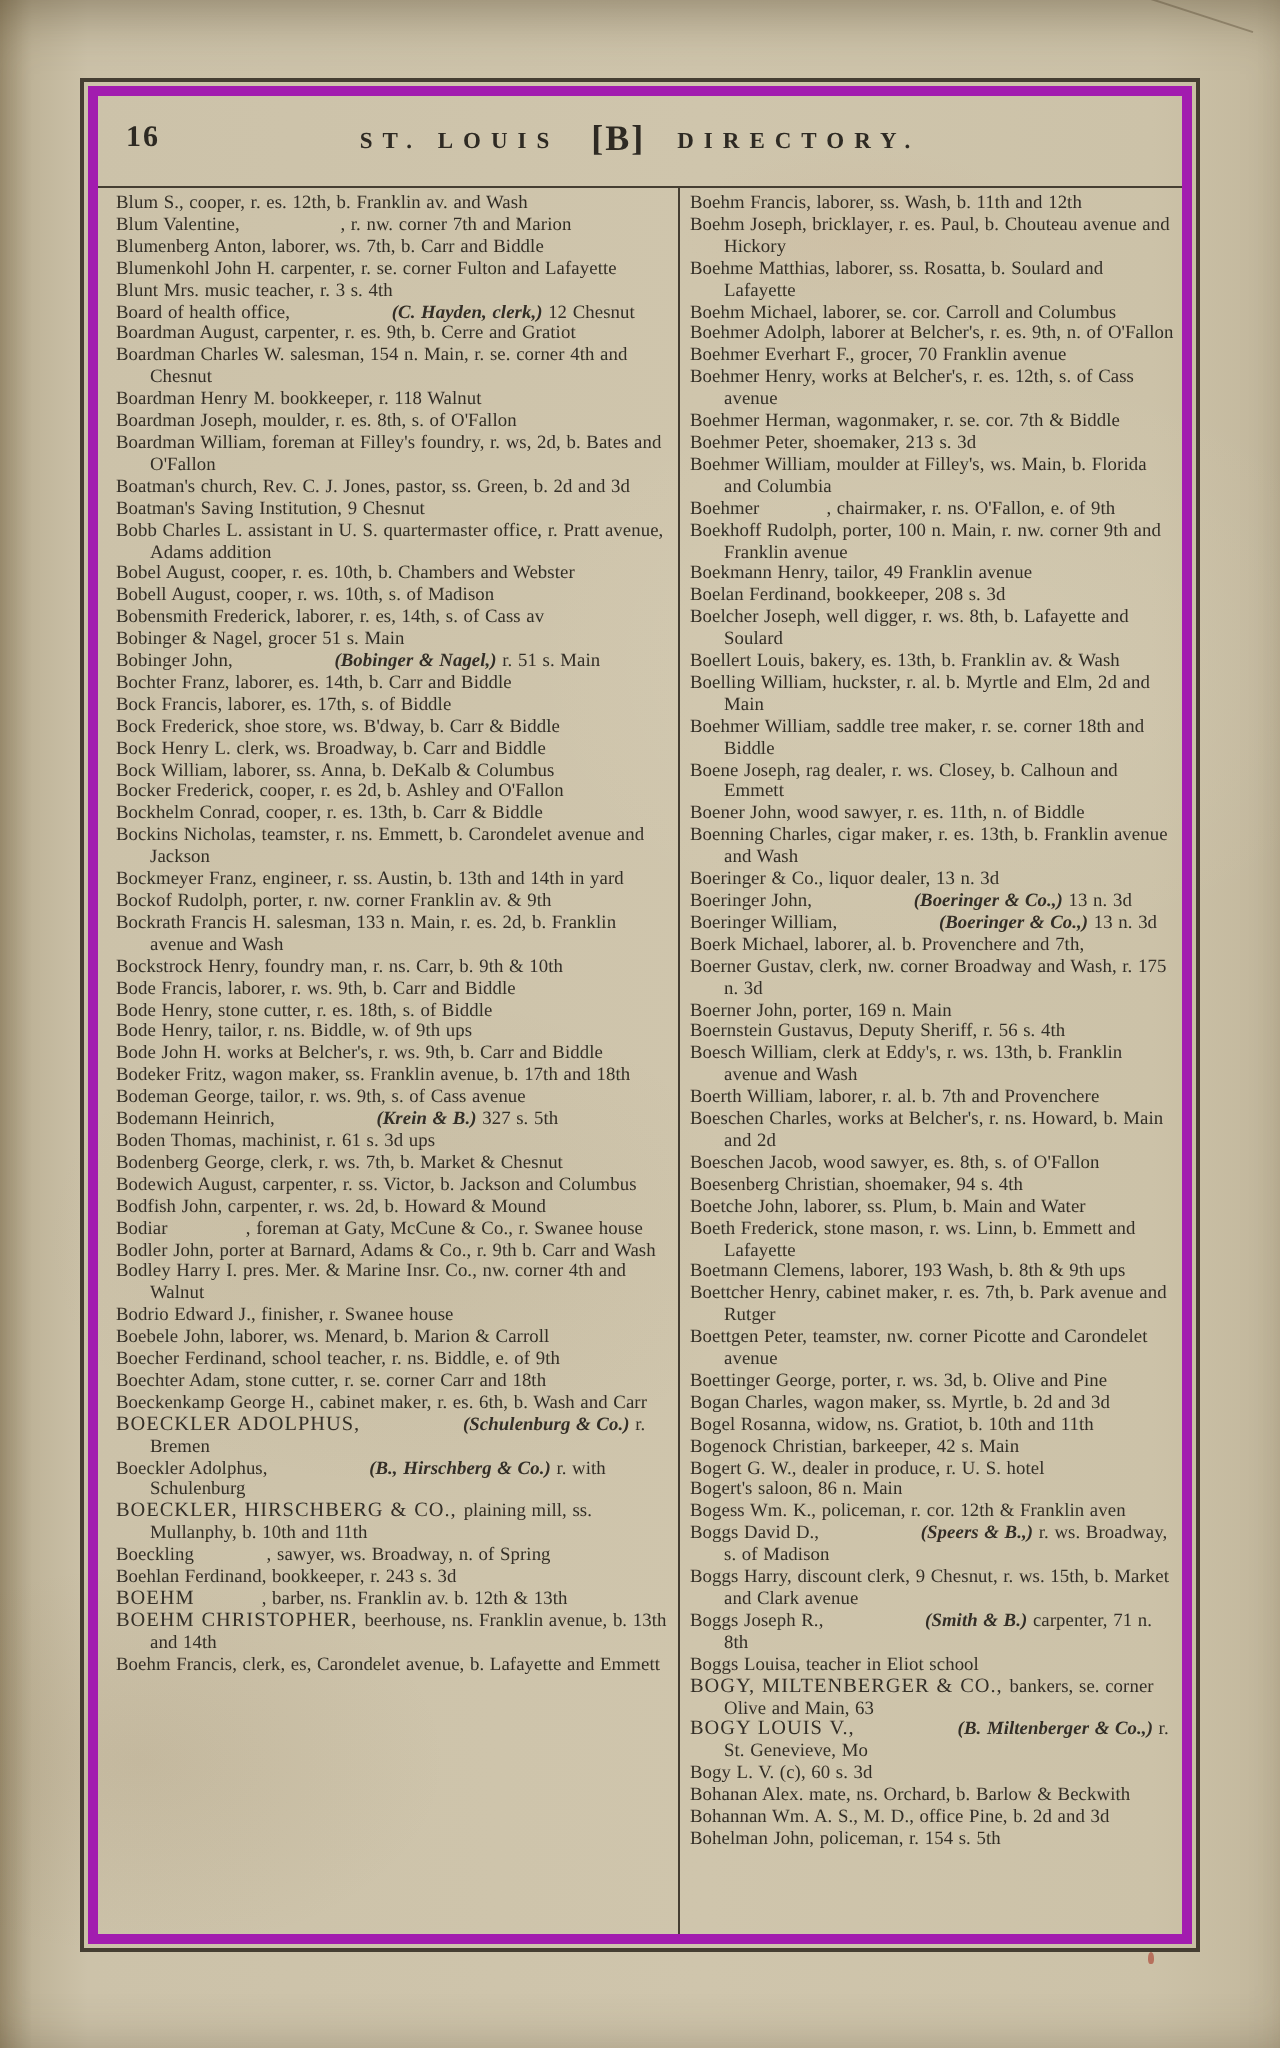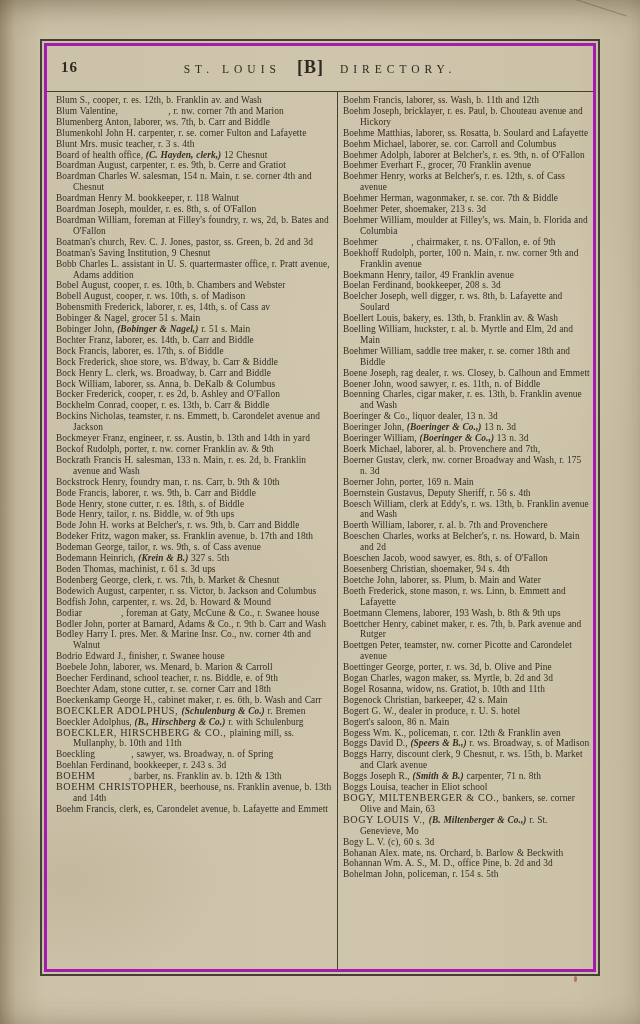--- a/index.html
+++ b/index.html
@@ -26,51 +26,51 @@
   }
   .mark-red {
     position:absolute; left:574px; top:976px; width:3px; height:6px;
     background:rgba(165,45,30,.55); border-radius:50% 50% 40% 40%;
   }
   .frame {
     position:absolute; left:40px; top:39px; width:556px; height:933px;
     border:2px solid #453e32;
   }
   .frame-inner {
-    position:absolute; inset:2px; border:3px solid #a21caf;
+    position:absolute; inset:2px; border:5px solid #a21caf;
   }
   .header {
     position:absolute; left:0; right:0; top:0; height:45px;
     border-bottom:1px solid #453e32;
   }
   .pagenum {
     position:absolute; left:14px; top:13px;
     font-size:15px; font-weight:bold; letter-spacing:1px; color:#2e2a23;
   }
   .title {
     position:absolute; left:0; right:0; top:0; height:100%;
     display:flex; justify-content:center; align-items:center; gap:16px;
     color:#2e2a23;
   }
-  .title .small-caps { font-size:11.5px; font-weight:normal; letter-spacing:5px; }
+  .title .small-caps { font-size:11.5px; font-weight:bold; letter-spacing:5px; }
   .title .bracket { font-size:18px; font-weight:bold; letter-spacing:1px; position:relative; top:-1px; }
   .cols {
     position:absolute; left:0; right:0; top:46px; bottom:0;
     display:flex; color:#332e26;
   }
   .col { overflow:hidden; box-sizing:border-box; }
   .col-left  { width:290px; padding:3px 4px 2px 9px; }
   .col-right { flex:1; border-left:1px solid #453e32; padding:3px 3px 2px 5px; }
   .entry {
     margin:0; padding-left:17px; text-indent:-17px;
     font-size:9.4px; line-height:10.9px;
     letter-spacing:0.05px; word-spacing:0.4px;
   }
   .caps { font-size:10.2px; letter-spacing:0.5px; }
-  .it   { font-style:italic; font-weight:bold; }
+  .it   { font-style:italic; font-weight:bold;margin-left:48px; }
 </style>
 </head>
 <body>
 
 <div class="paper"></div>
 <div class="scratch"></div>
 
 <div class="frame">
   <div class="frame-inner">
 

